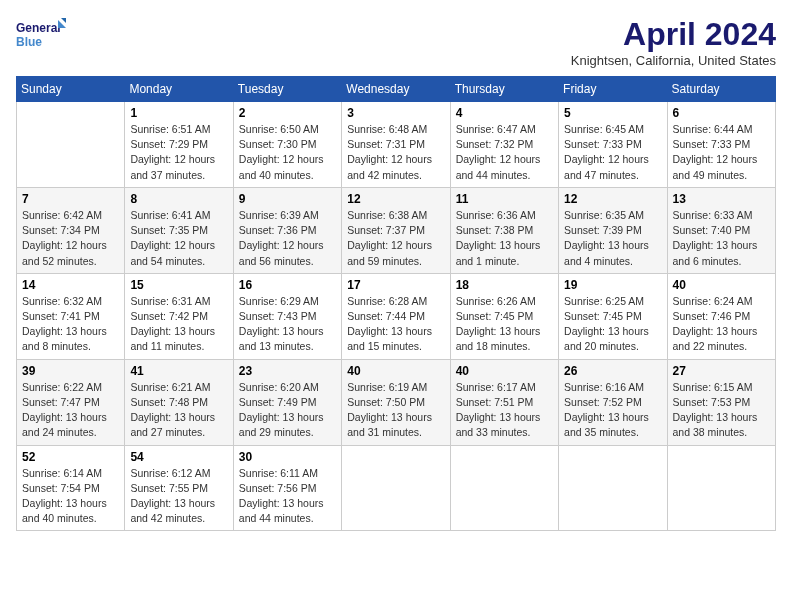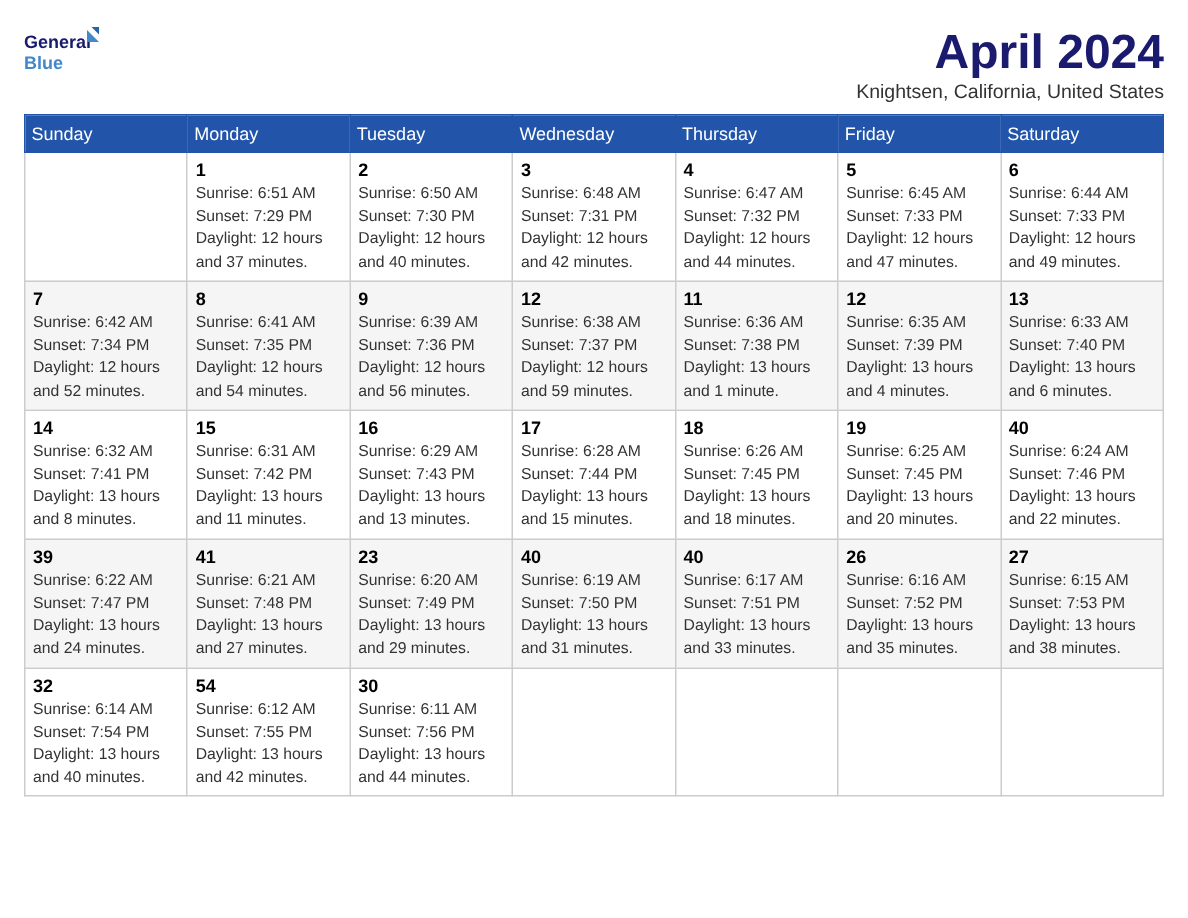--- a/index.html
+++ b/index.html
@@ -216,21 +216,21 @@
           <span class="day-num">26</span>
           <div class="day-info">Sunrise: 6:16 AM<br>Sunset: 7:52 PM<br>Daylight: 13 hours<br>and 35 minutes.</div>
         </td>
         <td>
           <span class="day-num">27</span>
           <div class="day-info">Sunrise: 6:15 AM<br>Sunset: 7:53 PM<br>Daylight: 13 hours<br>and 38 minutes.</div>
         </td>
       </tr>
       <tr>
         <td>
-          <span class="day-num">32</span>
+          <span class="day-num">52</span>
           <div class="day-info">Sunrise: 6:14 AM<br>Sunset: 7:54 PM<br>Daylight: 13 hours<br>and 40 minutes.</div>
         </td>
         <td>
           <span class="day-num">54</span>
           <div class="day-info">Sunrise: 6:12 AM<br>Sunset: 7:55 PM<br>Daylight: 13 hours<br>and 42 minutes.</div>
         </td>
         <td>
           <span class="day-num">30</span>
           <div class="day-info">Sunrise: 6:11 AM<br>Sunset: 7:56 PM<br>Daylight: 13 hours<br>and 44 minutes.</div>
         </td>

